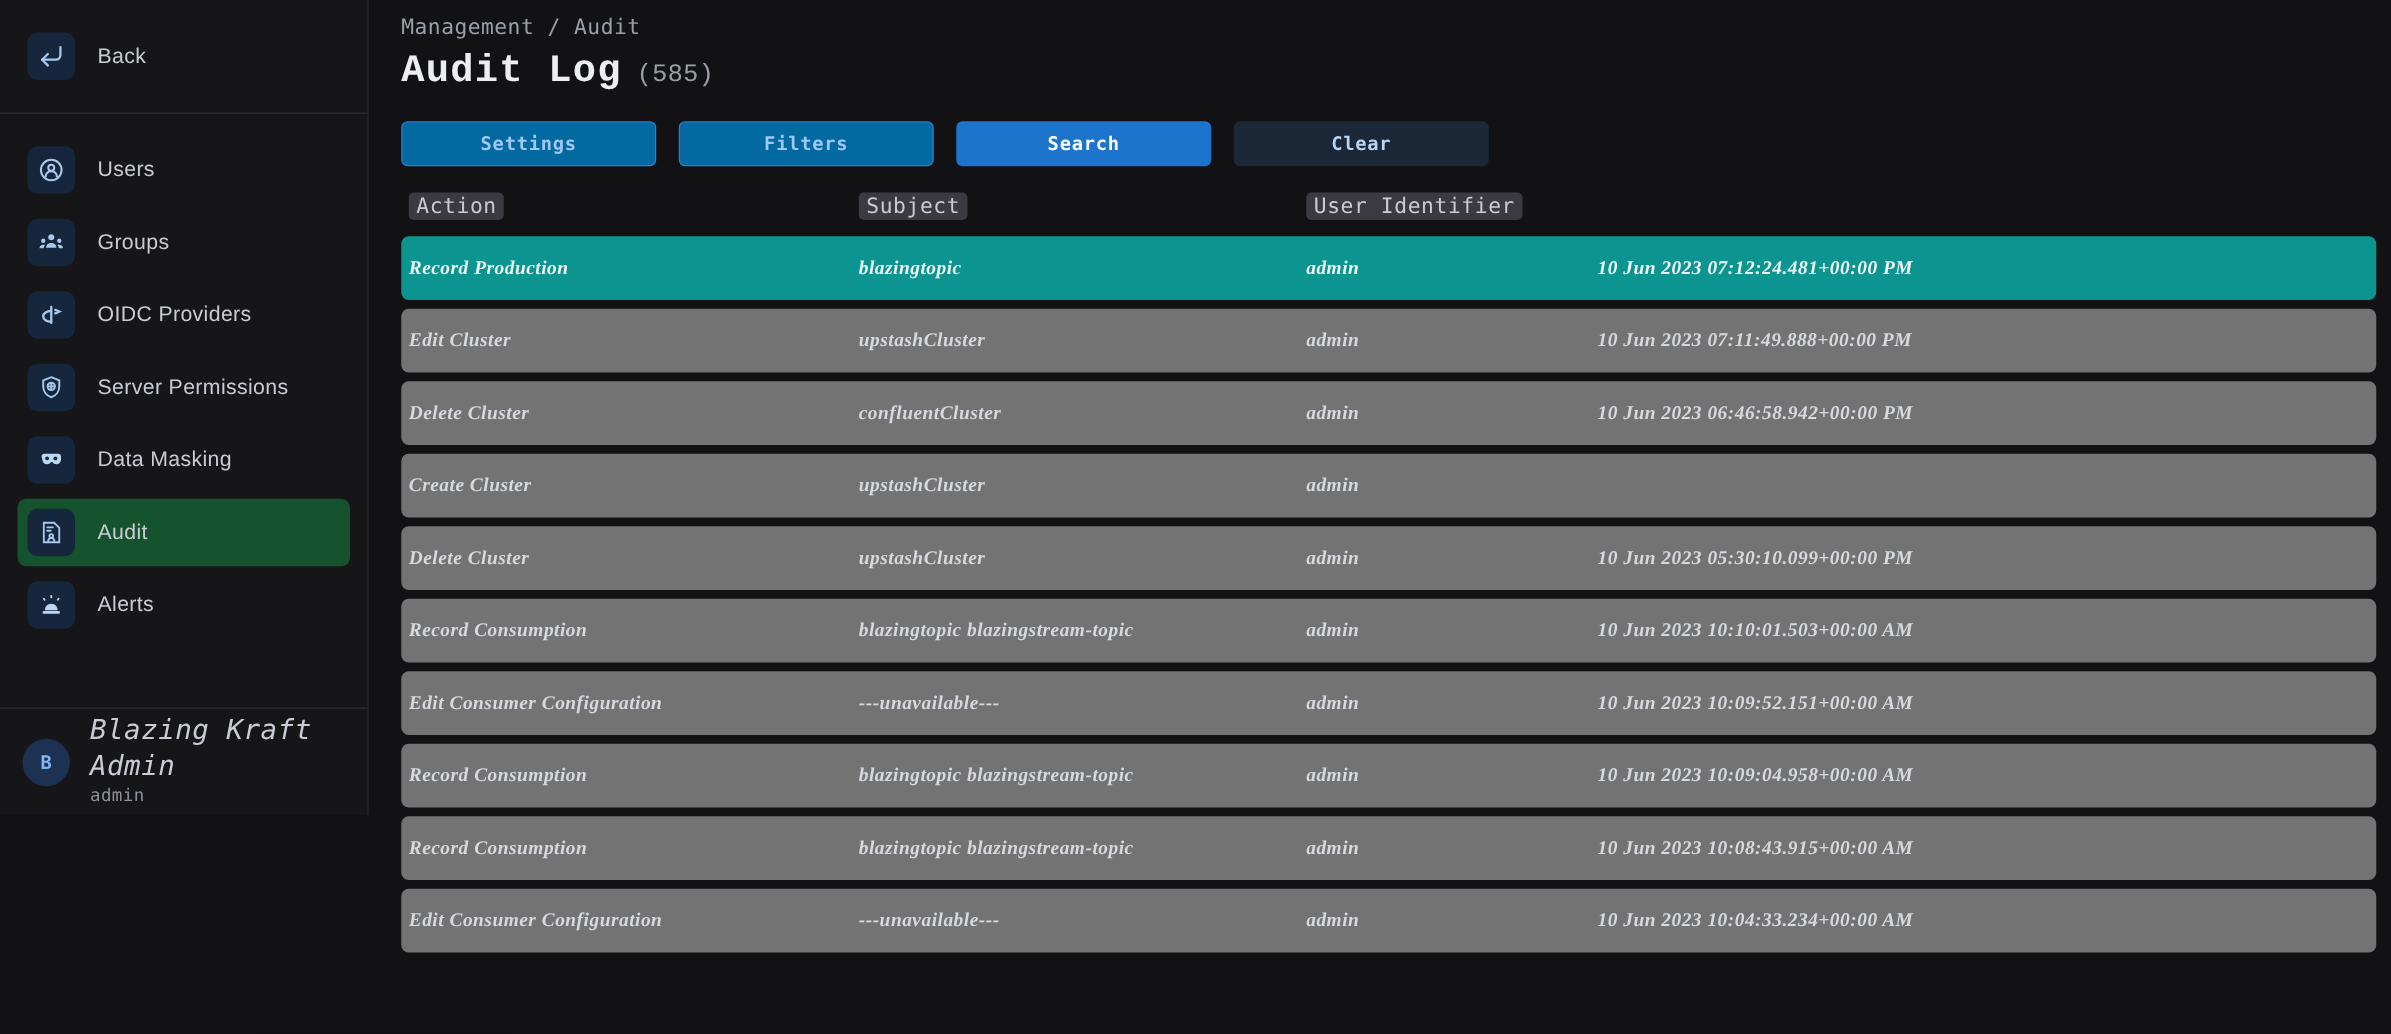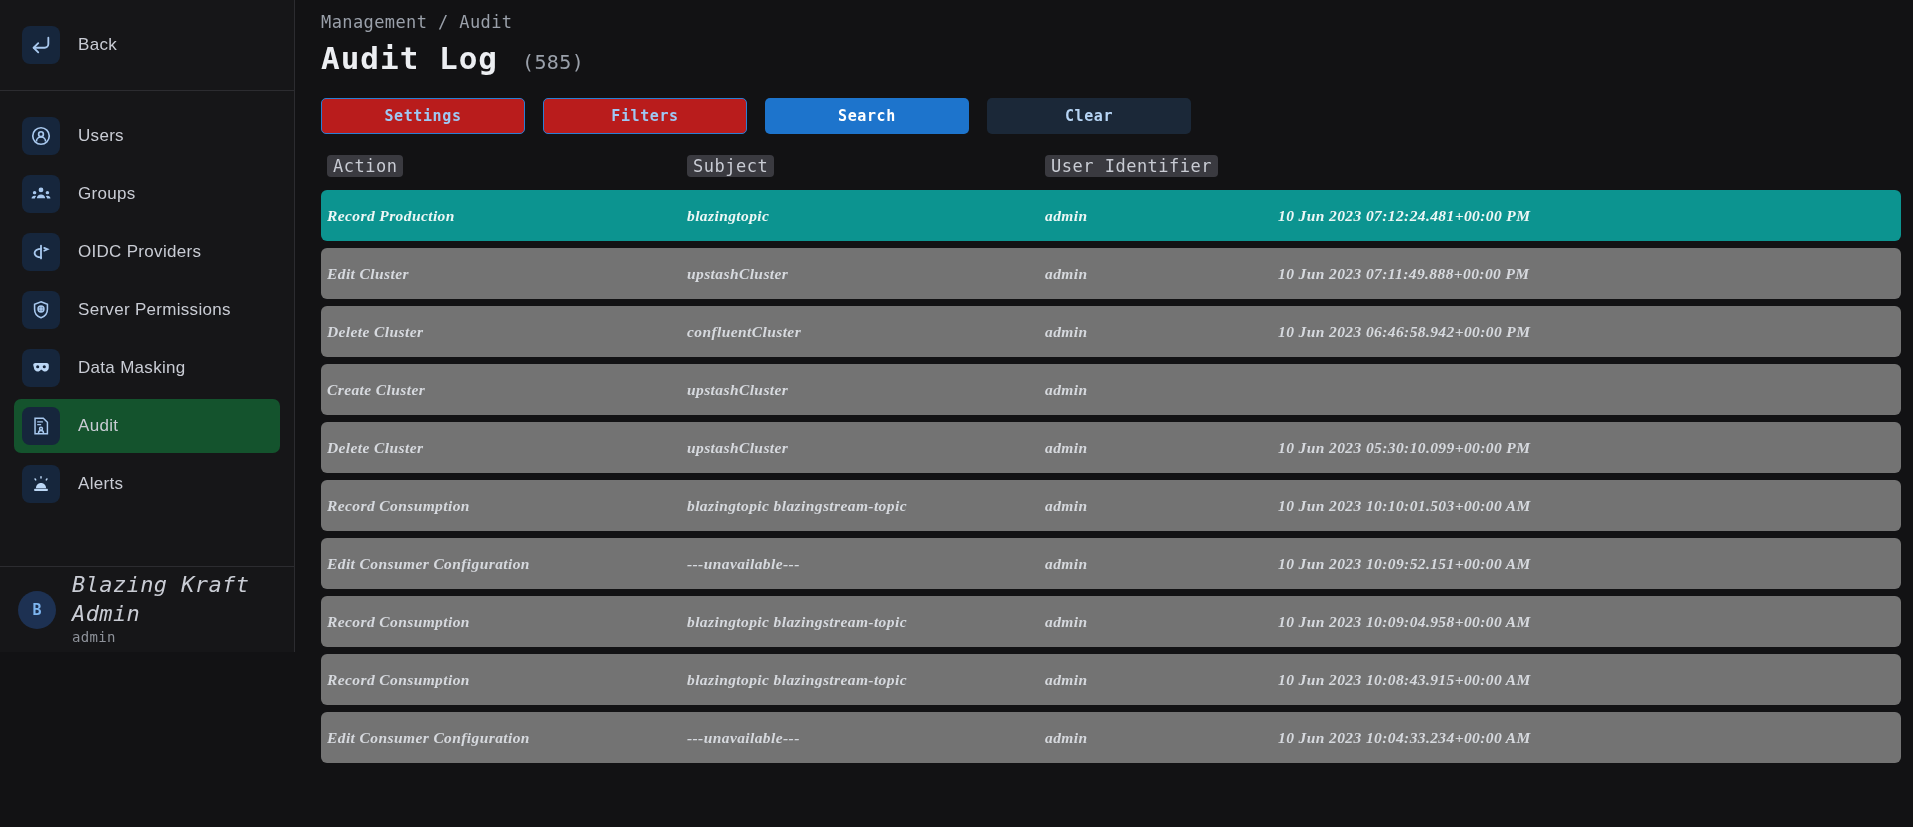--- a/index.html
+++ b/index.html
@@ -120,22 +120,23 @@
   .breadcrumb {
     font-size: 17px;
     color: #9aa0aa;
     letter-spacing: 0.4px;
     margin-bottom: 8px;
   }
 
   .title-row {
     display: flex;
     align-items: baseline;
-    gap: 24px;
+    gap: 12px;
     margin-bottom: 22px;
+    font-family: Liberation Mono, monospace;
   }
   .page-title {
     font-size: 31px;
     font-weight: bold;
     color: #eceef2;
     letter-spacing: 1px;
   }
   .page-count {
     font-size: 20px;
     color: #9aa0aa;
@@ -155,21 +156,21 @@
     letter-spacing: 0.6px;
     display: flex;
     align-items: center;
     justify-content: center;
     cursor: pointer;
     font-family: "DejaVu Sans Mono", "Liberation Mono", monospace;
     border: none;
   }
   .btn-outline {
     width: 204px;
-    background: #b91c1c;
+    background: #0369a1;
     border: 1px solid #2a7fd4;
     color: #9fc8f3;
   }
   .btn-primary {
     width: 204px;
     background: #1d74cc;
     color: #ffffff;
   }
   .btn-dark {
     width: 204px;

